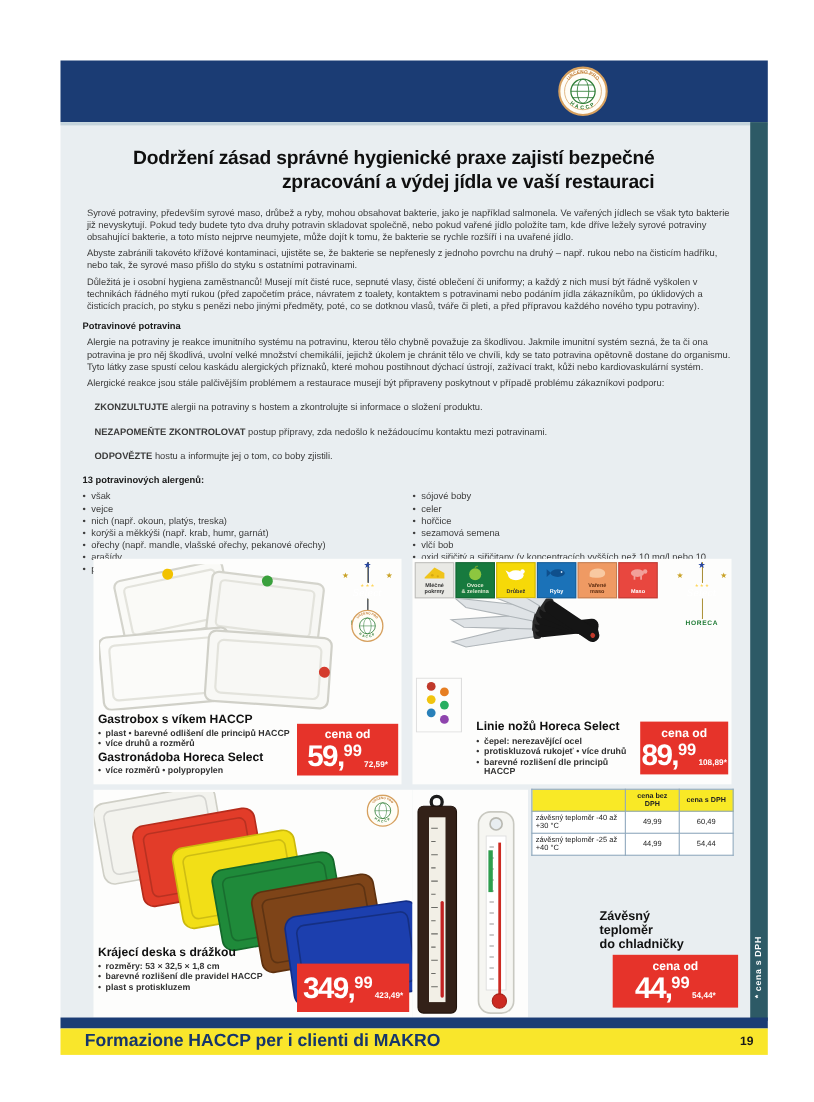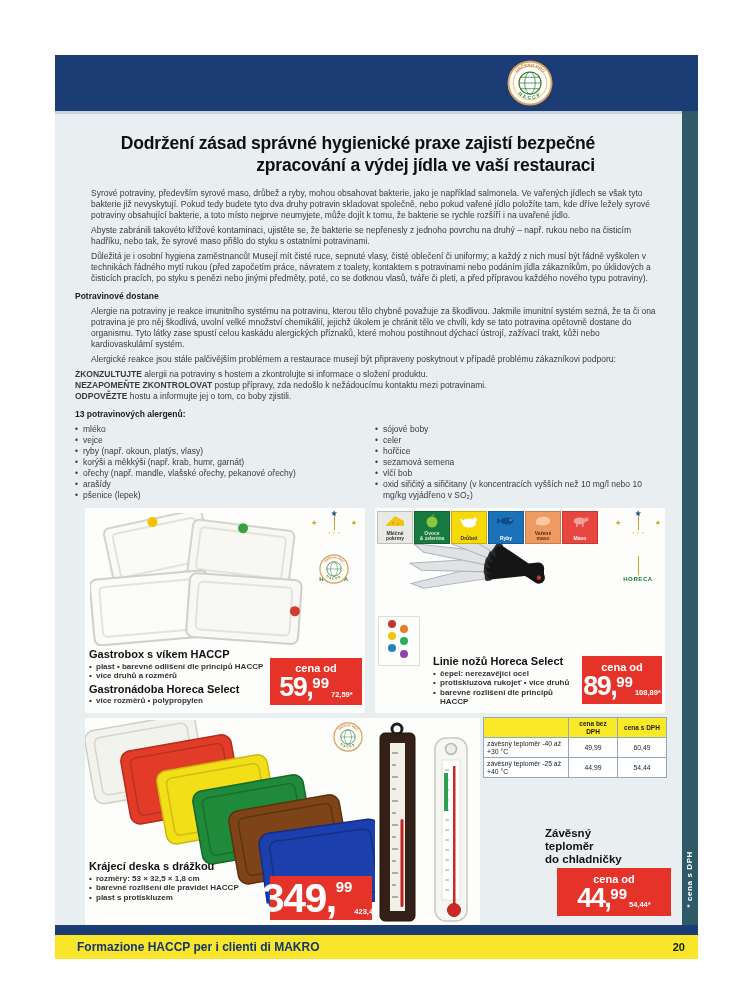--- a/index.html
+++ b/index.html
@@ -15,22 +15,22 @@
   
   .content{position:absolute;left:55px;top:111px;width:643px;height:814px;background:#e9eef1;
            border-top:3px solid #c5d4dc;box-sizing:border-box;}
   .side-strip{position:absolute;left:627px;top:-3px;width:16px;height:817px;background:#2d5a66;}
   .side-note{position:absolute;bottom:20px;left:3px;color:#fff;font-size:8px;font-weight:bold;
              letter-spacing:0.6px;writing-mode:vertical-rl;transform:rotate(180deg);white-space:nowrap;}
 
   .art-title{position:absolute;left:20px;top:18px;width:520px;margin:0;font-size:17.5px;
              line-height:22px;font-weight:bold;color:#0f0f0f;letter-spacing:-0.2px;text-align:right;}
   .bodytext{position:absolute;left:20px;top:74px;width:598px;font-size:8.5px;line-height:11px;color:#3b3b3b;}
-  .bodytext p{margin:0 16px 4px;}
-  .bodytext p.advice{margin:0;}
+  .bodytext p{margin:0 4px 4px;}
+  .bodytext p.advice{margin:11px;}
   .bodytext h2{margin:7px 0 4px;font-size:8.5px;line-height:11px;color:#1a1a1a;}
   .cols{display:flex;}
   .cols ul{list-style:none;margin:0;padding:0;}
   .cols ul.l{width:300px;}
   .cols ul.r{flex:1;max-width:290px;}
   .cols li{position:relative;padding-left:8px;line-height:11px;}
   .cols li::before{content:"•";position:absolute;left:0;top:0;}
 
   
   .pbox{position:absolute;background:#fdfdfc;}
@@ -51,21 +51,21 @@
   .price{position:absolute;background:#e6332a;color:#fff;display:flex;flex-direction:column;
          align-items:center;justify-content:center;}
   .price .plabel{font-size:11px;font-weight:bold;line-height:12px;}
   .price .prow{display:flex;align-items:flex-start;line-height:1;}
   .price .pmain{font-size:27px;font-weight:bold;letter-spacing:-1.5px;}
   .price .psup{font-size:15px;font-weight:bold;margin-top:1px;}
   .price .pvat{font-size:7.5px;align-self:flex-end;margin:0 0 3px 2px;font-weight:bold;}
   .price-a{left:185px;top:150px;width:92px;height:47px;}
   .price-b{left:207px;top:148px;width:80px;height:48px;}
   .price-c{left:185px;top:158px;width:102px;height:44px;}
-  .price-c .pmain{font-size:41px;}
+  .price-c .pmain{font-size:27px;}
   .price-d{position:absolute;left:502px;top:754px;width:114px;height:48px;}
 
   
   .cat-strip{position:absolute;left:2px;top:3px;display:flex;gap:1px;}
   .tile{width:36px;height:33px;box-sizing:border-box;border:1px solid rgba(0,0,0,0.18);
         display:flex;flex-direction:column;align-items:center;justify-content:space-between;}
   .tile svg{margin-top:2px;}
   .tile .tl{font-size:5px;line-height:5.5px;font-weight:bold;text-align:center;
             white-space:pre-line;padding-bottom:1.5px;}
 
@@ -76,21 +76,21 @@
   .horeca .star-top{position:absolute;top:-3px;left:50%;transform:translateX(-50%);color:#2746a0;font-size:8px;}
   .horeca .star-top::before{content:"★";}
   .horeca .star-l{position:absolute;left:0;top:7px;color:#c9a227;font-size:7px;}
   .horeca .star-l::before{content:"★";}
   .horeca .star-r{position:absolute;right:0;top:7px;color:#c9a227;font-size:7px;}
   .horeca .star-r::before{content:"★";}
   .horeca .hbox{margin:6px auto 0;width:27px;height:21px;background:#20418f;border:1px solid #c9a227;
                 border-radius:3px;color:#fff;overflow:hidden;}
   .horeca .hstars{display:block;font-size:4px;line-height:5px;color:#ffd75e;}
   .horeca .hstars::before{content:"★ ★ ★";}
-  .horeca .hselect{display:block;font-family:"DejaVu Serif",serif;font-style:italic;font-size:8.5px;line-height:10px;margin-top:12px;}
+  .horeca .hselect{display:block;font-family:"DejaVu Serif",serif;font-style:italic;font-size:8.5px;line-height:10px;}
   .horeca .hhoreca{display:block;font-size:6px;font-weight:bold;color:#1e7a34;letter-spacing:0.6px;line-height:8px;}
   .box-a .haccp-logo{position:absolute;left:234px;top:46px;width:30px;height:30px;}
   .box-c .haccp-logo{position:absolute;left:248px;top:4px;width:30px;height:30px;}
 
   
   .gastro-art{position:absolute;left:5px;top:5px;}
   .knives-art{position:absolute;left:5px;top:36px;}
   .tube-art{position:absolute;left:3px;top:108px;}
   .boards-art{position:absolute;left:0;top:2px;}
   .thermo-art{position:absolute;left:0;top:2px;}
@@ -103,21 +103,21 @@
   .ptable td.num{text-align:center;width:42px;}
   .ptable td.lbl{text-align:left;}
 
   
   .thermo-title{position:absolute;left:490px;top:713px;font-size:11.5px;font-weight:bold;
                 color:#111;line-height:13px;}
 
   
   .navy-bar{position:absolute;left:55px;top:925px;width:643px;height:10px;background:#1b3c74;}
   .footer{position:absolute;left:55px;top:935px;width:643px;height:24px;background:#f9e62b;}
-  .footer .ftext{position:absolute;left:22px;top:0;line-height:24px;font-size:12px;font-weight:bold;color:#15356b;}
+  .footer .ftext{position:absolute;left:22px;top:0;line-height:24px;font-size:16px;font-weight:bold;color:#15356b;}
   .footer .pagenum{position:absolute;right:13px;top:0;line-height:24px;font-size:11px;font-weight:bold;color:#1a1a1a;}
 </style>
 </head>
 <body>
 
 <div id="page">
 
   <div class="band">
     <svg class="haccp-logo" viewBox="0 0 48 48">
       <circle cx="24" cy="24" r="22.5" fill="#fffdf6" stroke="#d6a05f" stroke-width="2"></circle>
@@ -135,32 +135,32 @@
   </div>
 
   <div class="content">
 
     <h1 class="art-title">Dodržení zásad správné hygienické praxe zajistí bezpečné zpracování a výdej jídla ve vaší restauraci</h1>
 
     <div class="bodytext">
       <p>Syrové potraviny, především syrové maso, drůbež a ryby, mohou obsahovat bakterie, jako je například salmonela. Ve vařených jídlech se však tyto bakterie již nevyskytují. Pokud tedy budete tyto dva druhy potravin skladovat společně, nebo pokud vařené jídlo položíte tam, kde dříve ležely syrové potraviny obsahující bakterie, a toto místo nejprve neumyjete, může dojít k tomu, že bakterie se rychle rozšíří i na uvařené jídlo.</p>
       <p>Abyste zabránili takovéto křížové kontaminaci, ujistěte se, že bakterie se nepřenesly z jednoho povrchu na druhý – např. rukou nebo na čisticím hadříku, nebo tak, že syrové maso přišlo do styku s ostatními potravinami.</p>
       <p>Důležitá je i osobní hygiena zaměstnanců! Musejí mít čisté ruce, sepnuté vlasy, čisté oblečení či uniformy; a každý z nich musí být řádně vyškolen v technikách řádného mytí rukou (před započetím práce, návratem z toalety, kontaktem s potravinami nebo podáním jídla zákazníkům, po úklidových a čisticích pracích, po styku s penězi nebo jinými předměty, poté, co se dotknou vlasů, tváře či pleti, a před přípravou každého nového typu potraviny).</p>
-      <h2>Potravinové dostane</h2>
+      <h2>Potravinové potravina</h2>
       <p>Alergie na potraviny je reakce imunitního systému na potravinu, kterou tělo chybně považuje za škodlivou. Jakmile imunitní systém sezná, že ta či ona potravina je pro něj škodlivá, uvolní velké množství chemikálií, jejichž úkolem je chránit tělo ve chvíli, kdy se tato potravina opětovně dostane do organismu. Tyto látky zase spustí celou kaskádu alergických příznaků, které mohou postihnout dýchací ústrojí, zažívací trakt, kůži nebo kardiovaskulární systém.</p>
       <p>Alergické reakce jsou stále palčivějším problémem a restaurace musejí být připraveny poskytnout v případě problému zákazníkovi podporu:</p>
       <p class="advice"><b>ZKONZULTUJTE</b><span> alergii na potraviny s hostem a zkontrolujte si informace o složení produktu.</span></p>
       <p class="advice"><b>NEZAPOMEŇTE ZKONTROLOVAT</b><span> postup přípravy, zda nedošlo k nežádoucímu kontaktu mezi potravinami.</span></p>
       <p class="advice"><b>ODPOVĚZTE</b><span> hostu a informujte jej o tom, co boby zjistili.</span></p>
       <h2>13 potravinových alergenů:</h2>
       <div class="cols">
         <ul class="l">
-          <li>mléko</li>
+          <li>však</li>
           <li>vejce</li>
-          <li>ryby (např. okoun, platýs, vlasy)</li>
+          <li>nich (např. okoun, platýs, treska)</li>
           <li>korýši a měkkýši (např. krab, humr, garnát)</li>
           <li>ořechy (např. mandle, vlašské ořechy, pekanové ořechy)</li>
           <li>arašídy</li>
           <li>pšenice (lepek)</li>
         </ul>
         <ul class="r">
           <li>sójové boby</li>
           <li>celer</li>
           <li>hořčice</li>
           <li>sezamová semena</li>
@@ -455,16 +455,16 @@
     </div>
 
     <div class="side-strip">
       <span class="side-note">* cena s DPH</span>
     </div>
   </div>
 
   <div class="navy-bar"></div>
   <div class="footer">
     <span class="ftext">Formazione HACCP per i clienti di MAKRO</span>
-    <span class="pagenum">20</span>
+    <span class="pagenum">19</span>
   </div>
 
 </div>
 
 </body></html>

